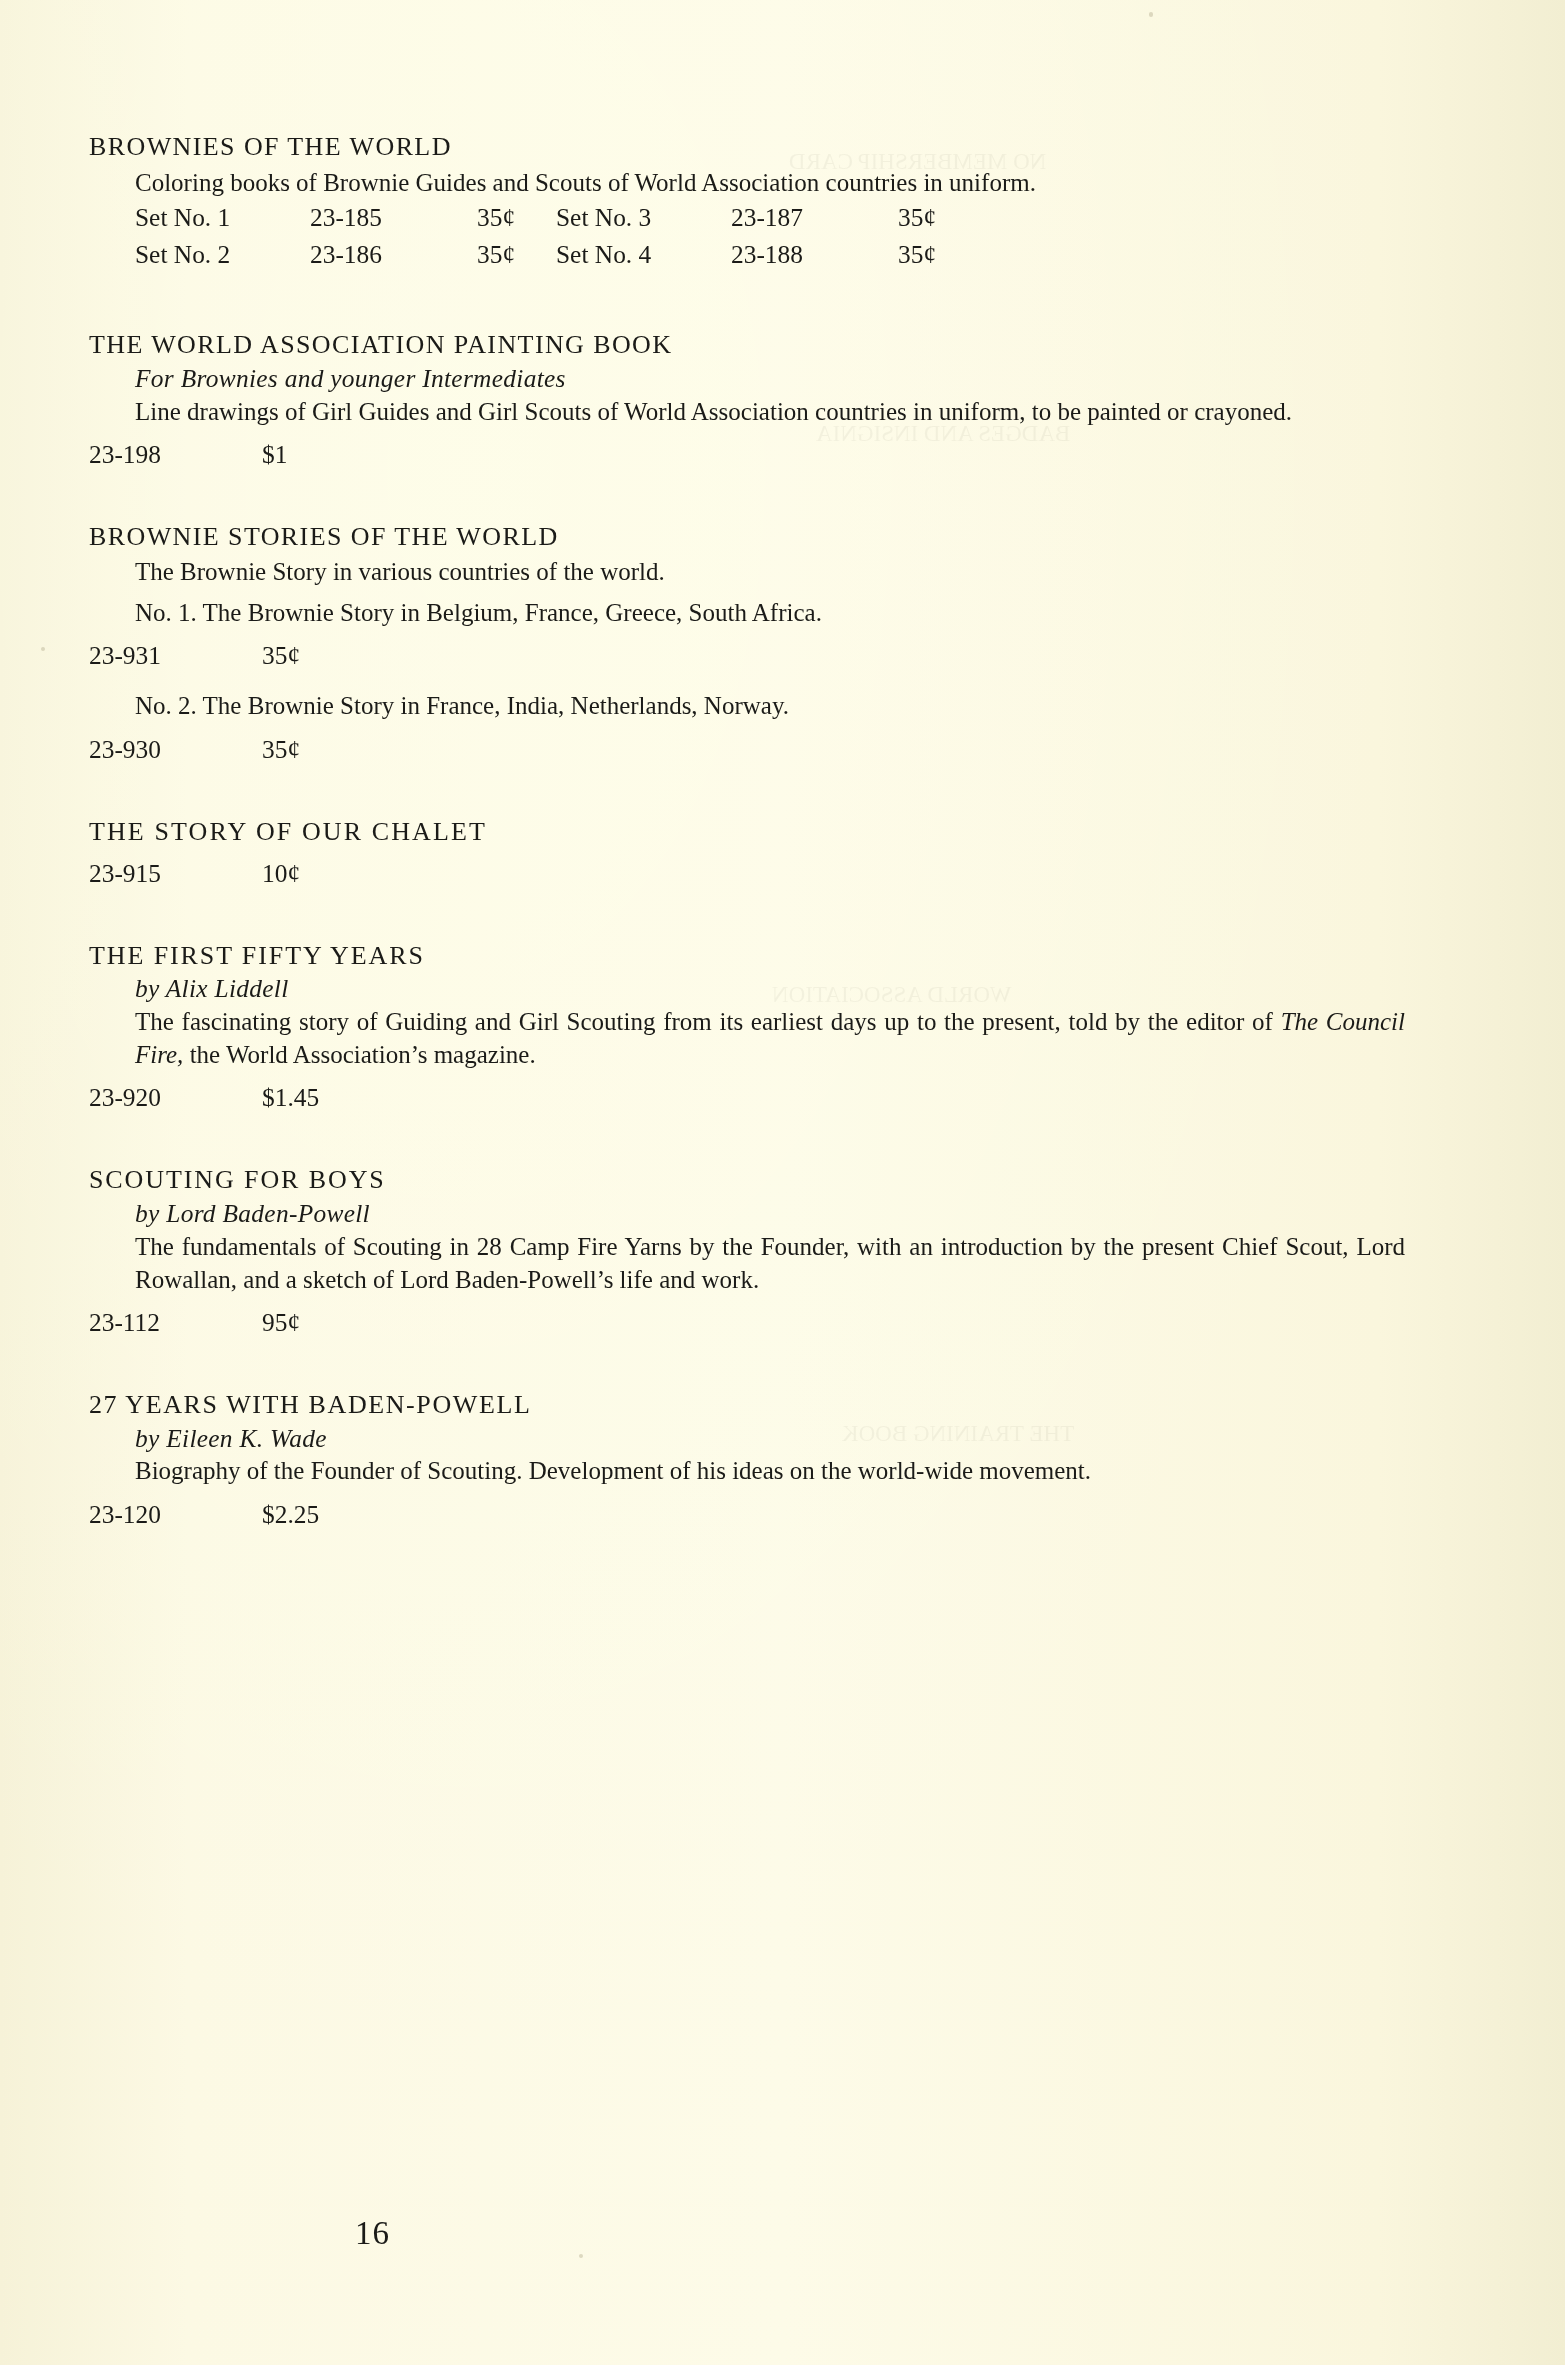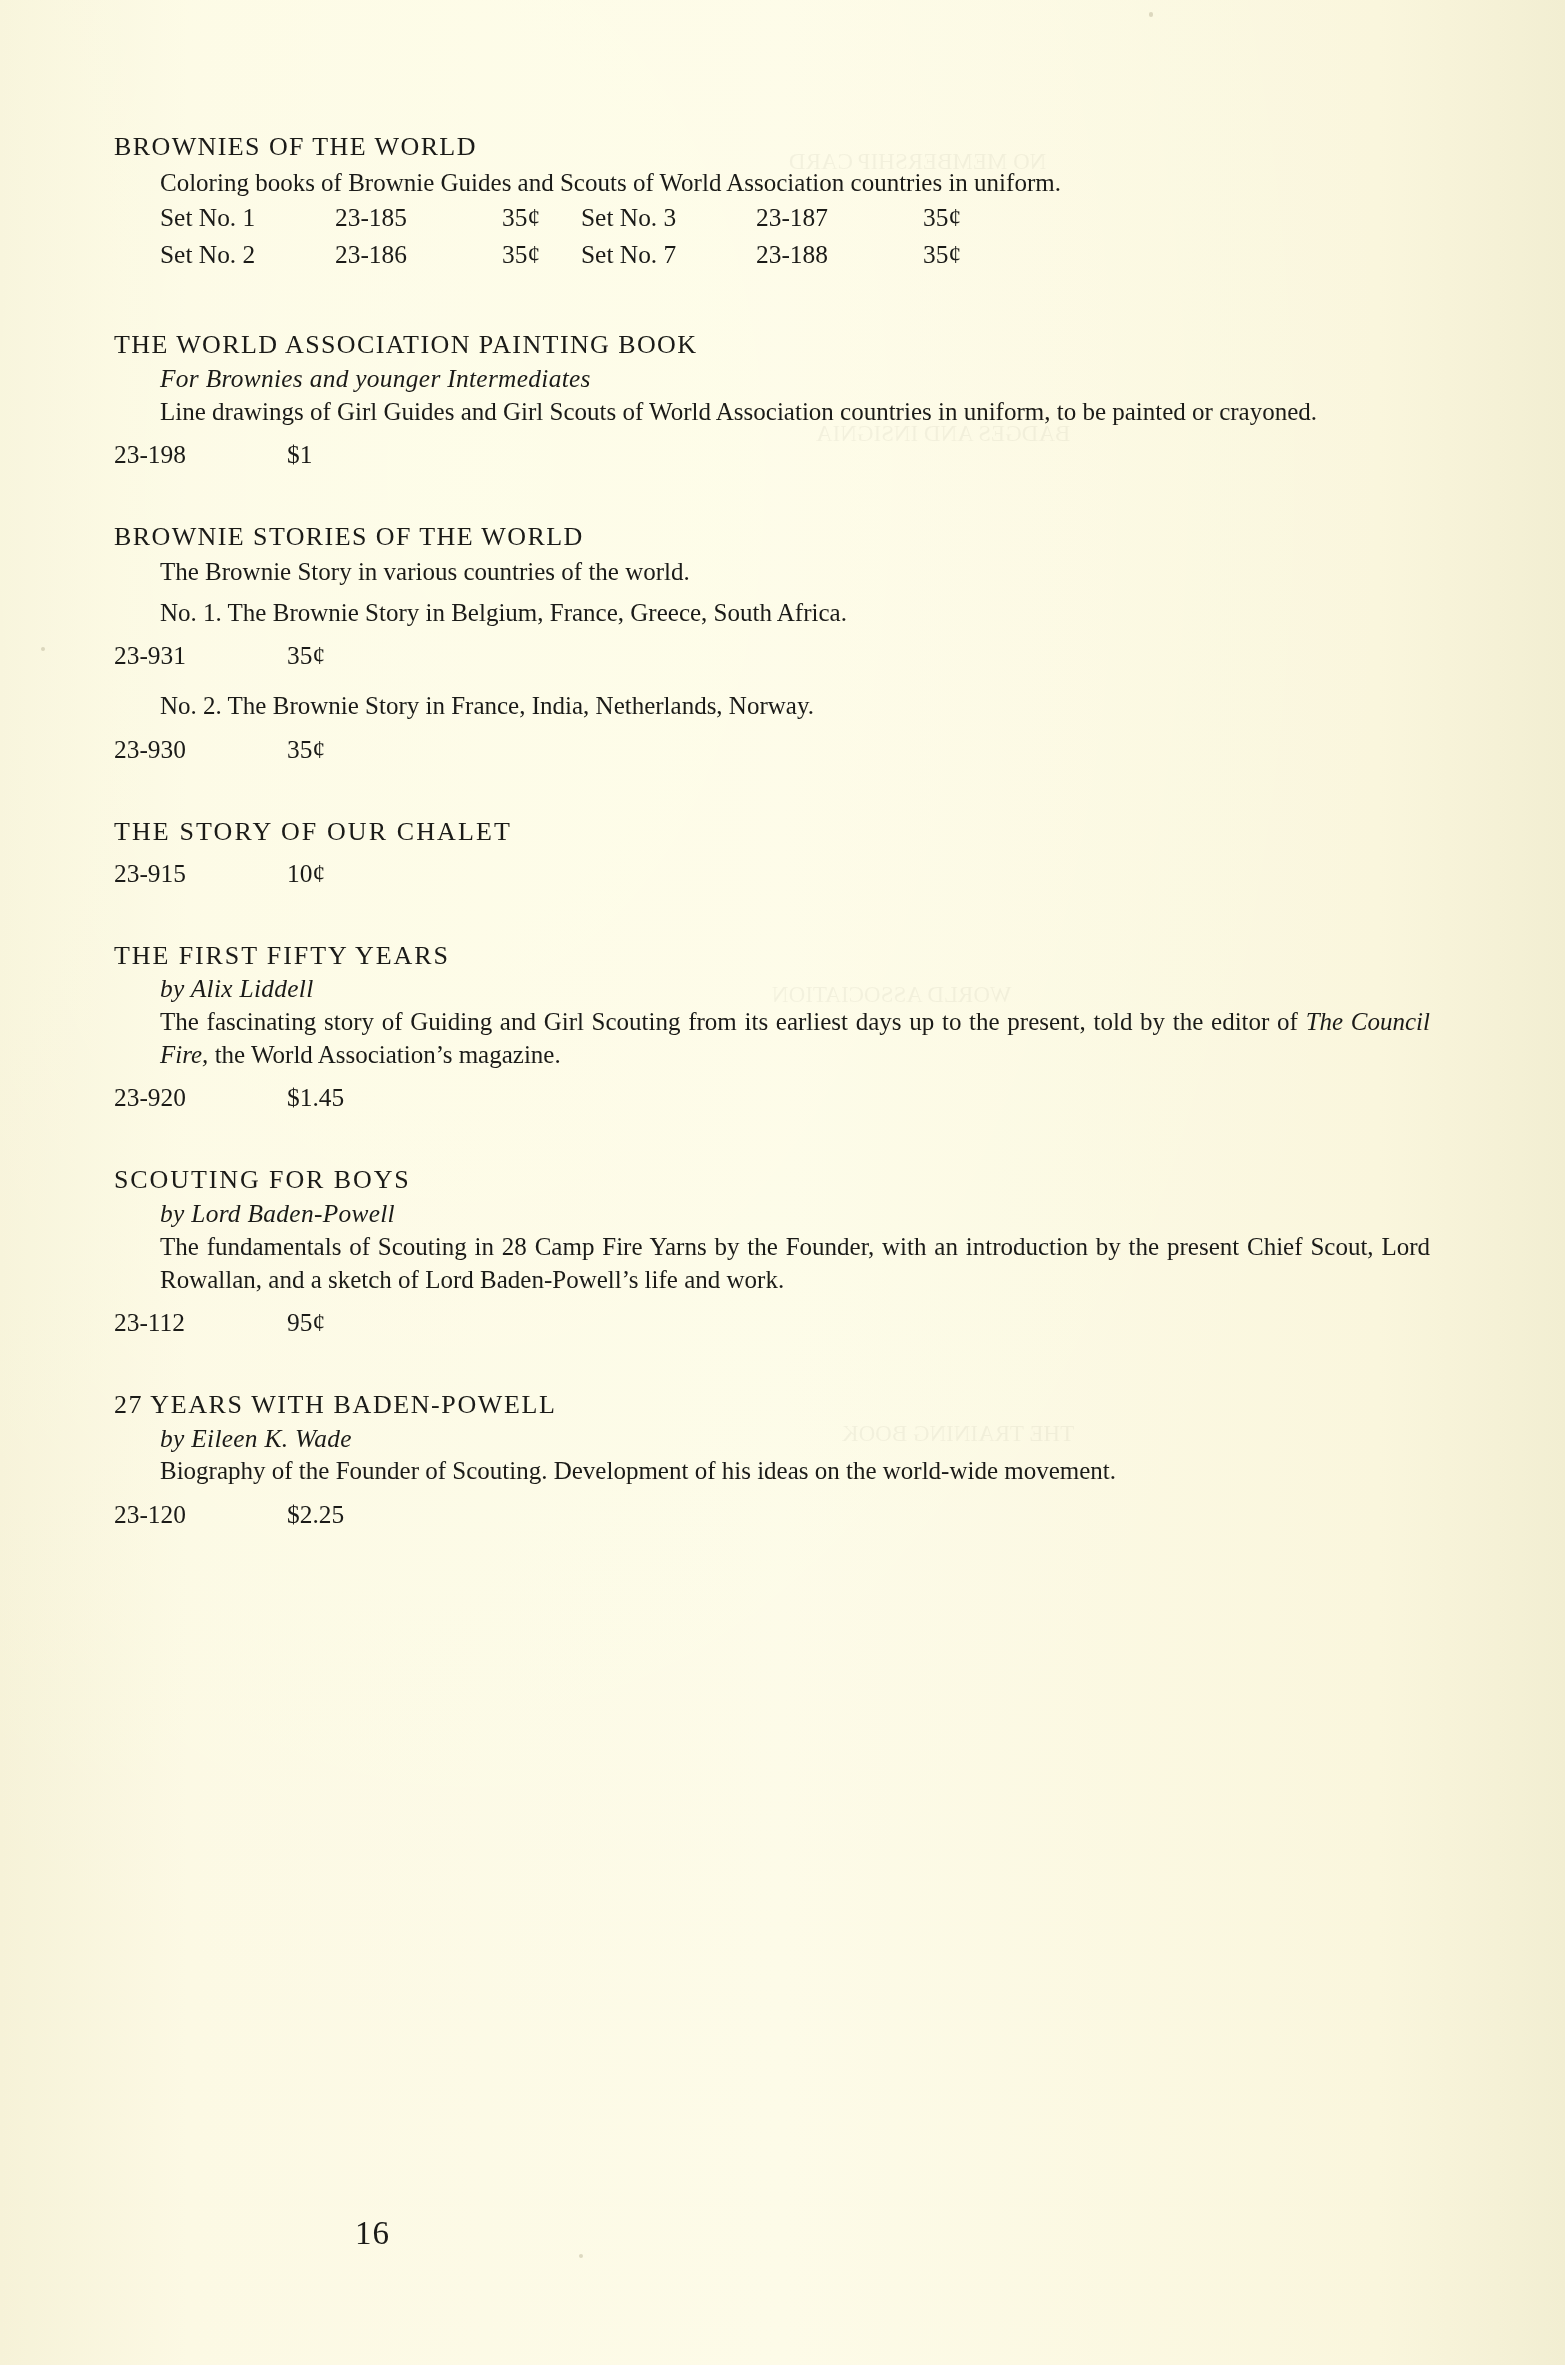--- a/index.html
+++ b/index.html
@@ -25,21 +25,21 @@
     pointer-events: none;
   }
   .speck {
     position: absolute;
     background: #bdb89a;
     border-radius: 50%;
     opacity: 0.5;
   }
   .content {
     position: absolute;
-    left: 114px;
+    left: 89px;
     top: 132px;
     width: 1316px;
   }
   .entry {
     margin-bottom: 39px;
   }
   .entry-title {
     font-size: 26px;
     letter-spacing: 1.4px;
     margin: 0 0 3.5px 0;
@@ -145,21 +145,21 @@
             <span class="set-price cent">35¢</span>
           </div>
         </div>
         <div class="set-row">
           <div class="set-cell left">
             <span class="set-name">Set No. 2</span>
             <span class="set-code">23-186</span>
             <span class="set-price cent">35¢</span>
           </div>
           <div class="set-cell">
-            <span class="set-name">Set No. 7</span>
+            <span class="set-name">Set No. 4</span>
             <span class="set-code">23-188</span>
             <span class="set-price cent">35¢</span>
           </div>
         </div>
       </div>
     </div>
   </div>
 
   <div class="entry" style="margin-top:58px;">
     <h2 class="entry-title">THE WORLD ASSOCIATION PAINTING BOOK</h2>

